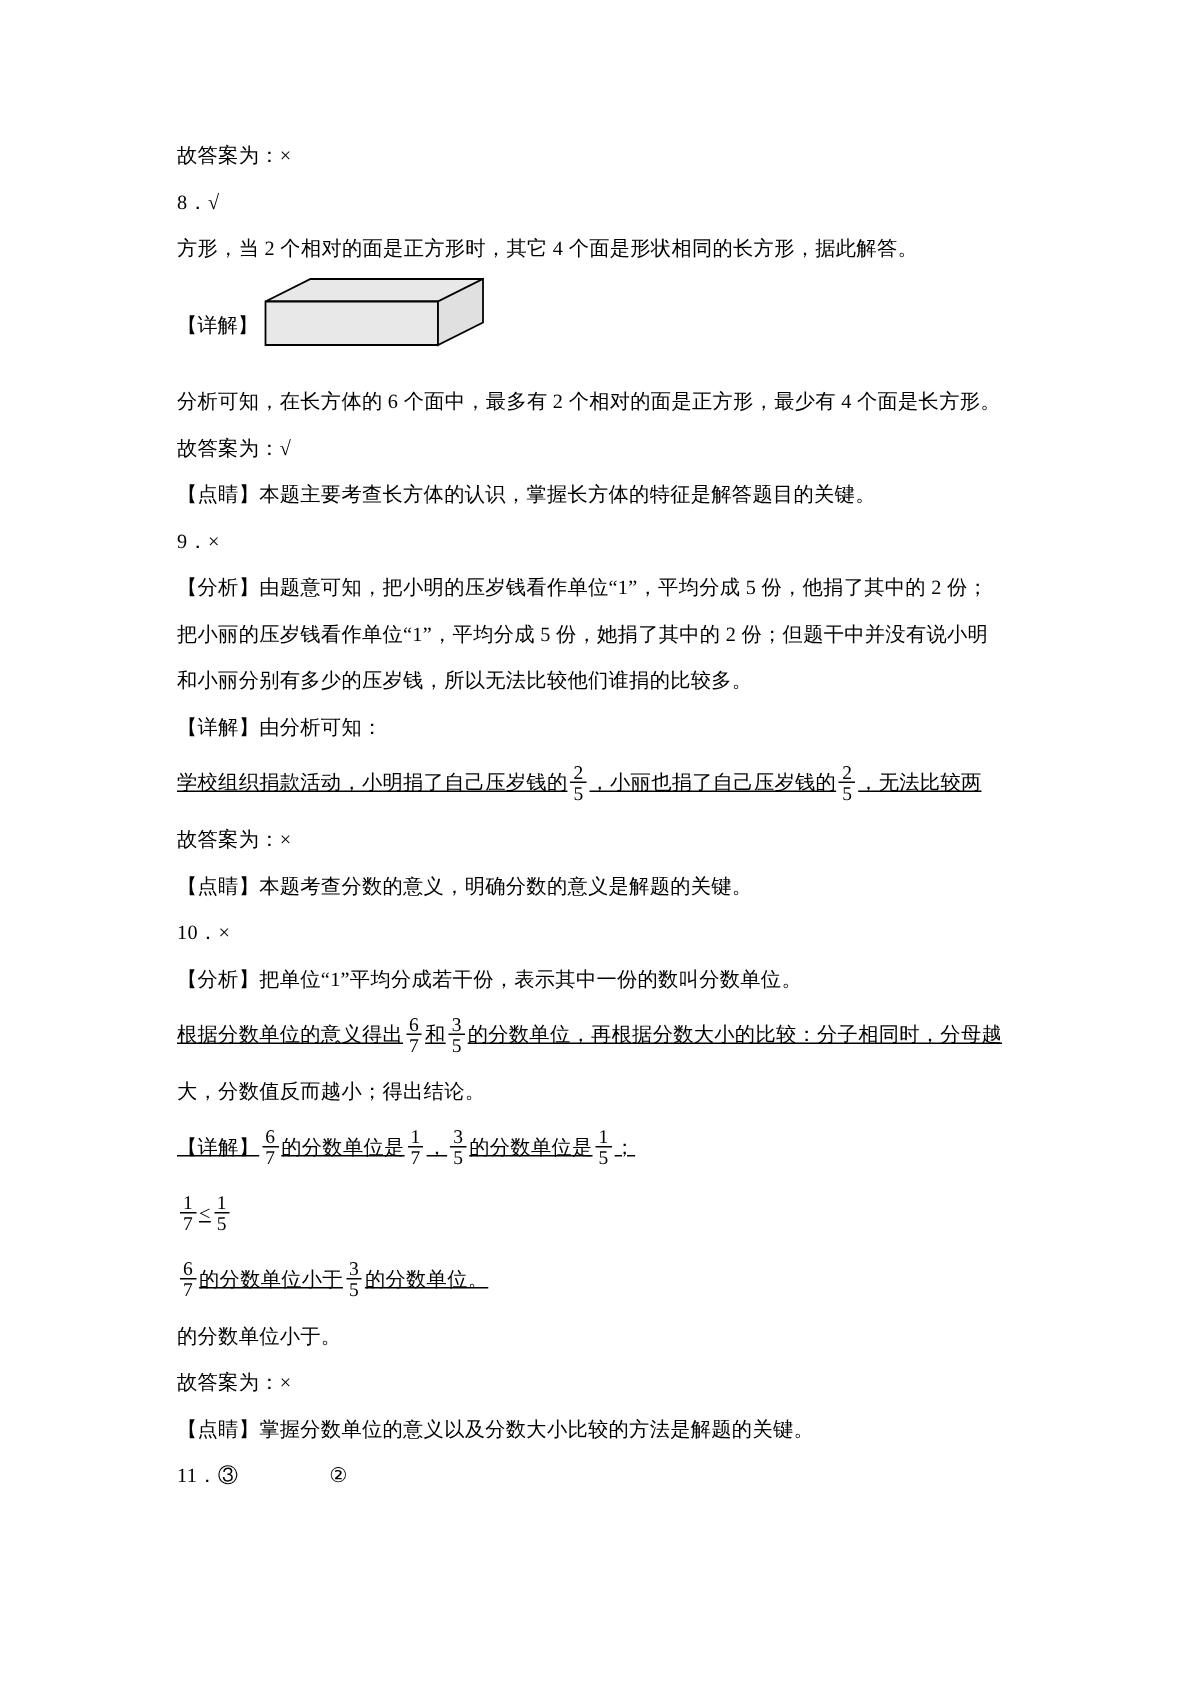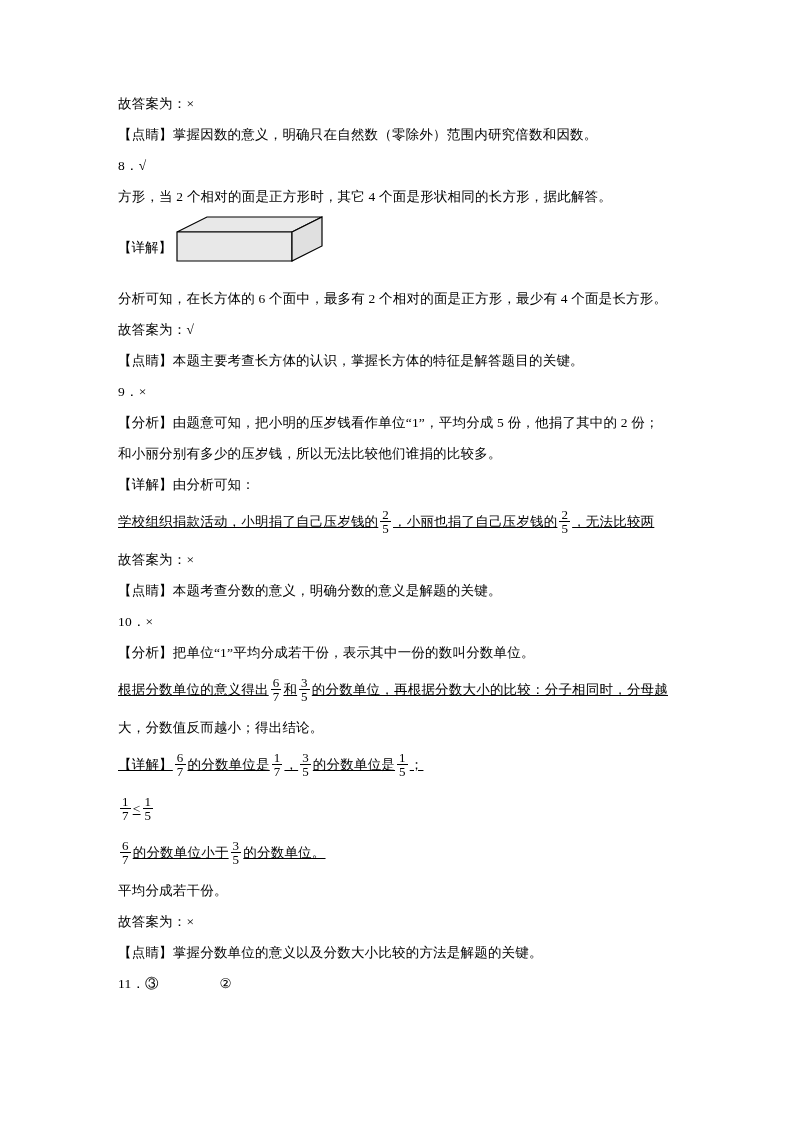--- a/index.html
+++ b/index.html
@@ -66,40 +66,40 @@
     margin-left: 4px;
   }
   .sp4 { display: inline-block; width: 4.5em; }
 </style>
 </head>
 <body>
 
 <div class="page">
 
   <div class="line">故答案为：×</div>
-  <div class="line">【点睛】掌握因数的意义，明确只在自然数（零除外）范围内研究倍数和因数。</div>
   <div class="line">8．√</div>
   <div class="line">方形，当 2 个相对的面是正方形时，其它 4 个面是形状相同的长方形，据此解答。</div>
 
   <div class="figure-row">
     <span>【详解】</span>
     <span class="cuboid">
       <svg width="148" height="52" viewBox="0 0 148 52">
         <polygon points="1,16 31,1 146,1 116,16" fill="#e8e8e8" stroke="#000000" stroke-width="1.2"></polygon>
         <polygon points="1,16 116,16 116,45 1,45" fill="#e8e8e8" stroke="#000000" stroke-width="1.2"></polygon>
         <polygon points="116,16 146,1 146,30 116,45" fill="#e0e0e0" stroke="#000000" stroke-width="1.2"></polygon>
       </svg>
     </span>
   </div>
 
   <div class="line">分析可知，在长方体的 6 个面中，最多有 2 个相对的面是正方形，最少有 4 个面是长方形。</div>
   <div class="line">故答案为：√</div>
   <div class="line">【点睛】本题主要考查长方体的认识，掌握长方体的特征是解答题目的关键。</div>
   <div class="line">9．×</div>
   <div class="line">【分析】由题意可知，把小明的压岁钱看作单位“1”，平均分成 5 份，他捐了其中的 2 份；</div>
+  <div class="line">把小丽的压岁钱看作单位“1”，平均分成 5 份，她捐了其中的 2 份；但题干中并没有说小明</div>
   <div class="line">和小丽分别有多少的压岁钱，所以无法比较他们谁捐的比较多。</div>
   <div class="line">【详解】由分析可知：</div>
 
   <div class="line tall">
     <span>学校组织捐款活动，小明捐了自己压岁钱的</span><span class="frac big"><span class="n">2</span><span class="d">5</span></span><span>，小丽也捐了自己压岁钱的</span><span class="frac big"><span class="n">2</span><span class="d">5</span></span><span>，无法比较两</span>
   </div>
 
   <div class="line">故答案为：×</div>
   <div class="line">【点睛】本题考查分数的意义，明确分数的意义是解题的关键。</div>
   <div class="line">10．×</div>
@@ -116,21 +116,21 @@
   </div>
 
   <div class="line tall">
     <span class="frac big"><span class="n">1</span><span class="d">7</span></span><span>&lt;</span><span class="frac big"><span class="n">1</span><span class="d">5</span></span>
   </div>
 
   <div class="line tall">
     <span class="frac big"><span class="n">6</span><span class="d">7</span></span><span>的分数单位小于</span><span class="frac big"><span class="n">3</span><span class="d">5</span></span><span>的分数单位。</span>
   </div>
 
-  <div class="line">平均分成若干份。</div>
+  <div class="line">的分数单位小于。</div>
   <div class="line">故答案为：×</div>
   <div class="line">【点睛】掌握分数单位的意义以及分数大小比较的方法是解题的关键。</div>
 
   <div class="line">
     <span>11．③</span><span class="sp4"></span><span>②</span>
   </div>
 
 </div>
 
 </body></html>

